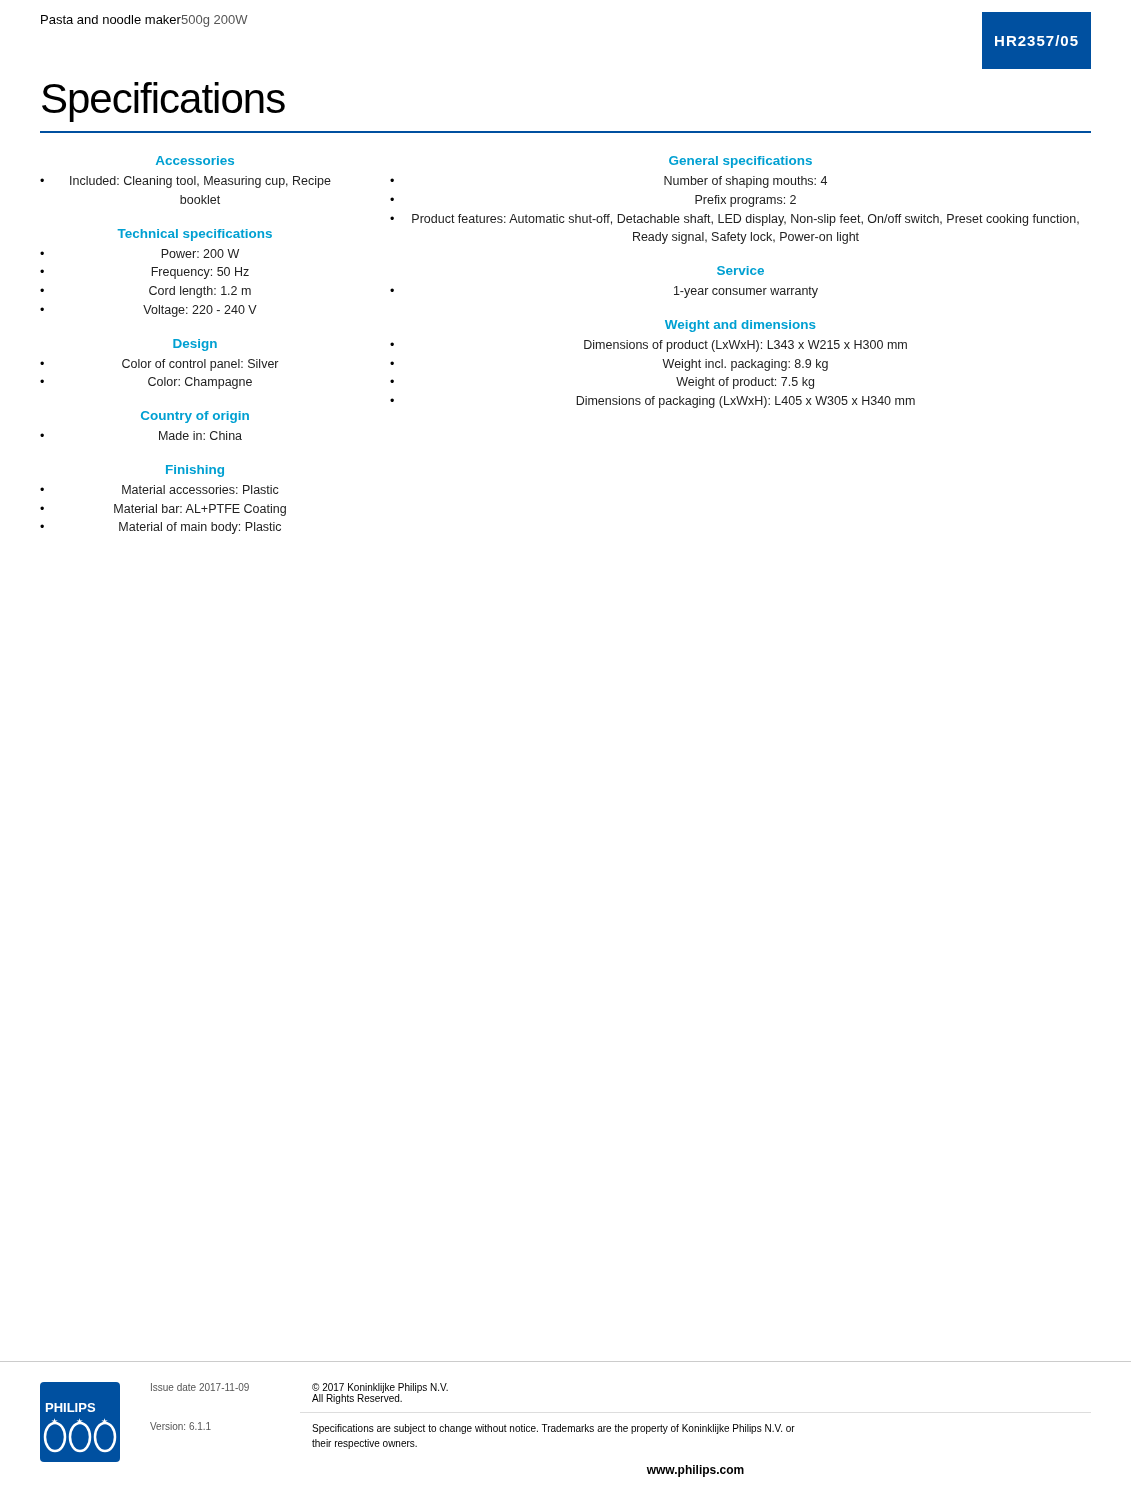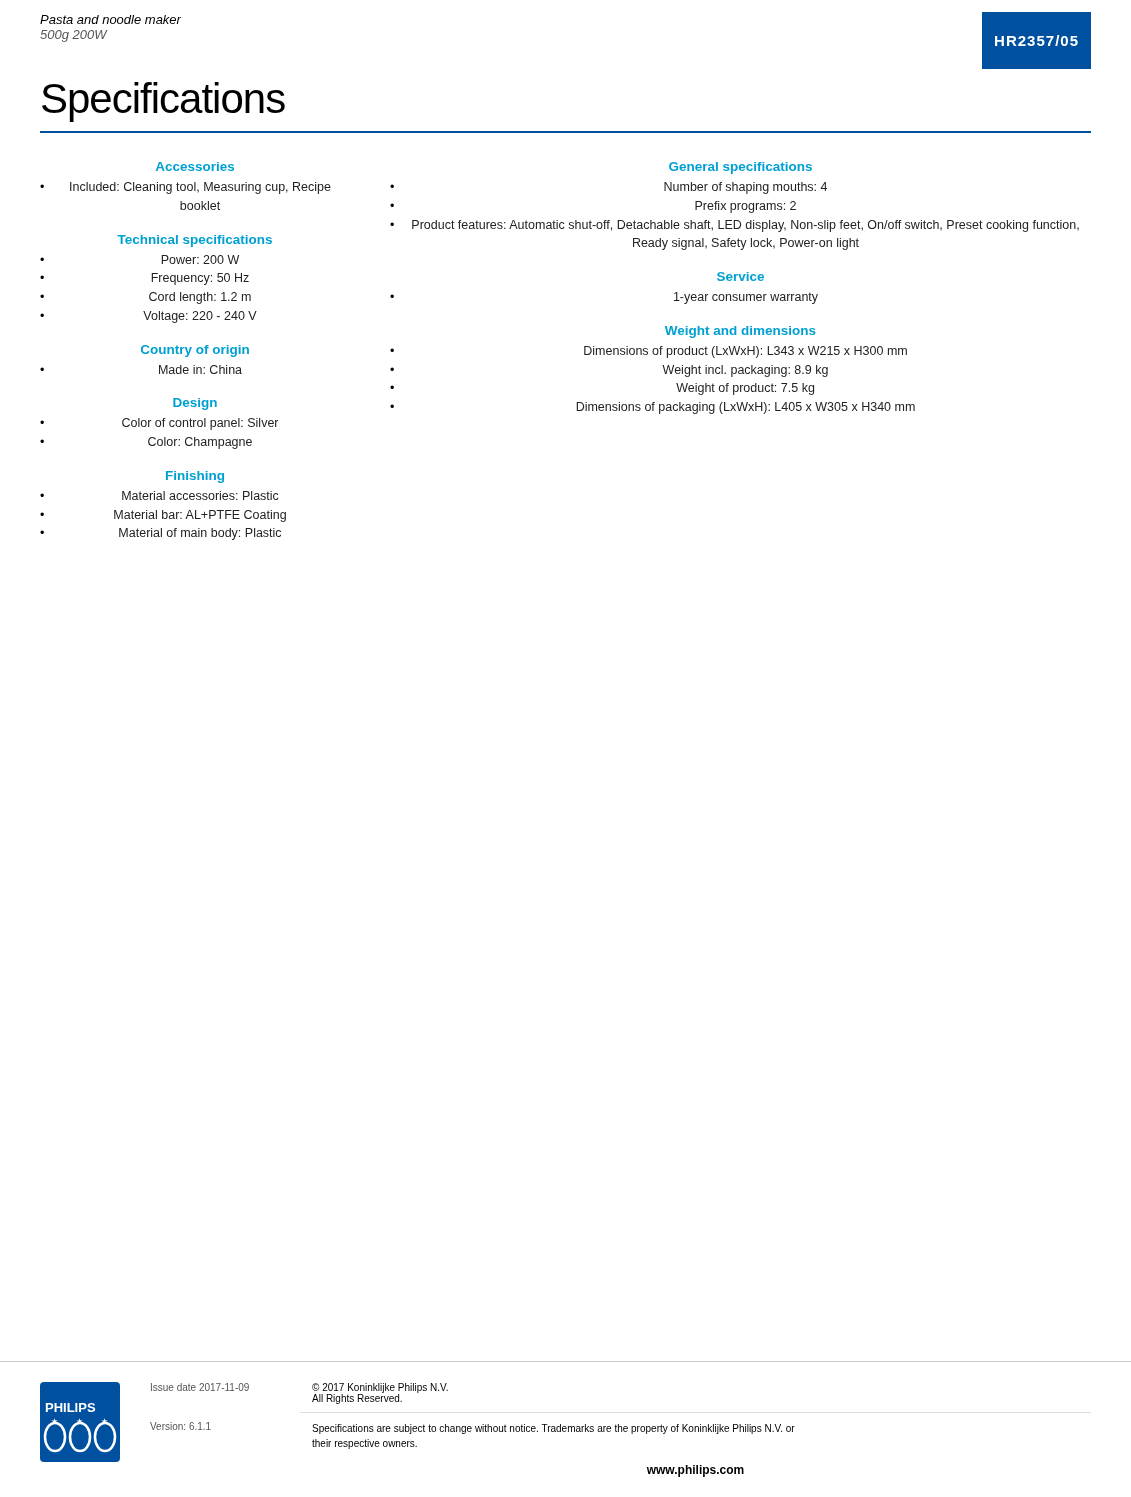--- a/index.html
+++ b/index.html
@@ -17,22 +17,21 @@
     .header-bar {
       display: flex;
       justify-content: space-between;
       align-items: flex-start;
       padding: 12px 40px 6px 40px;
       border-bottom: none;
     }
 
     .product-info-block {
       display: flex;
-      flex-direction: column;
-      font-style: italic;
+      flex-direction: row;
     }
 
     .product-name {
       font-size: 13px;
       font-weight: normal;
       color: #000;
     }
 
     .product-model-small {
       font-size: 13px;
@@ -157,21 +156,21 @@
 <body>
 
 <div class="header-bar">
   <div class="product-info-block">
     <span class="product-name">Pasta and noodle maker</span>
     <span class="product-model-small">500g 200W</span>
   </div>
   <div class="model-badge">HR2357/05</div>
 </div>
 
-<div style="padding: 0 40px; margin-bottom: 6px;">
+<div style="padding: 0 40px; margin-bottom: 0;">
   <div style="border-bottom: 2px solid #0050a0; padding-bottom: 8px;">
     <h1 class="page-title">Specifications</h1>
   </div>
 </div>
 
 <div class="main-content">
 
   <div class="left-column" id="left-col">
       <div class="spec-section">
         <div class="section-title">Accessories</div>
@@ -182,30 +181,30 @@
       <div class="spec-section">
         <div class="section-title">Technical specifications</div>
         <ul class="spec-list">
           <li>Power: 200 W</li>
           <li>Frequency: 50 Hz</li>
           <li>Cord length: 1.2 m</li>
           <li>Voltage: 220 - 240 V</li>
         </ul>
       </div>
       <div class="spec-section">
-        <div class="section-title">Country of origin</div>
-        <ul class="spec-list">
-          <li>Made in: China</li>
-        </ul>
-      </div>
-      <div class="spec-section">
         <div class="section-title">Design</div>
         <ul class="spec-list">
           <li>Color of control panel: Silver</li>
           <li>Color: Champagne</li>
+        </ul>
+      </div>
+      <div class="spec-section">
+        <div class="section-title">Country of origin</div>
+        <ul class="spec-list">
+          <li>Made in: China</li>
         </ul>
       </div>
       <div class="spec-section">
         <div class="section-title">Finishing</div>
         <ul class="spec-list">
           <li>Material accessories: Plastic</li>
           <li>Material bar: AL+PTFE Coating</li>
           <li>Material of main body: Plastic</li>
         </ul>
       </div>

